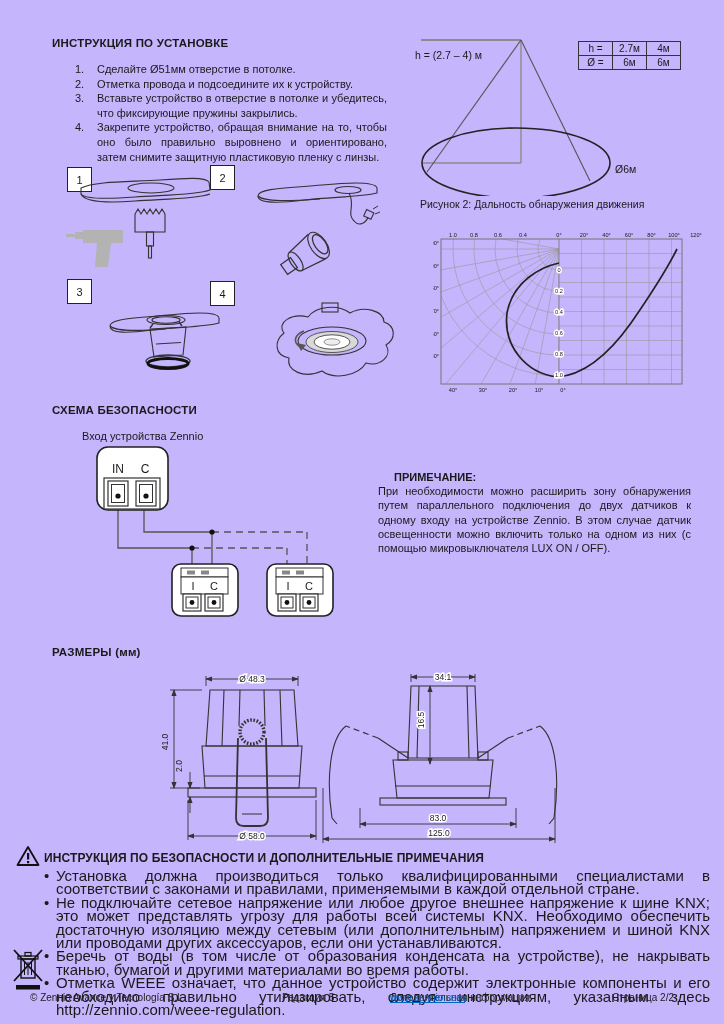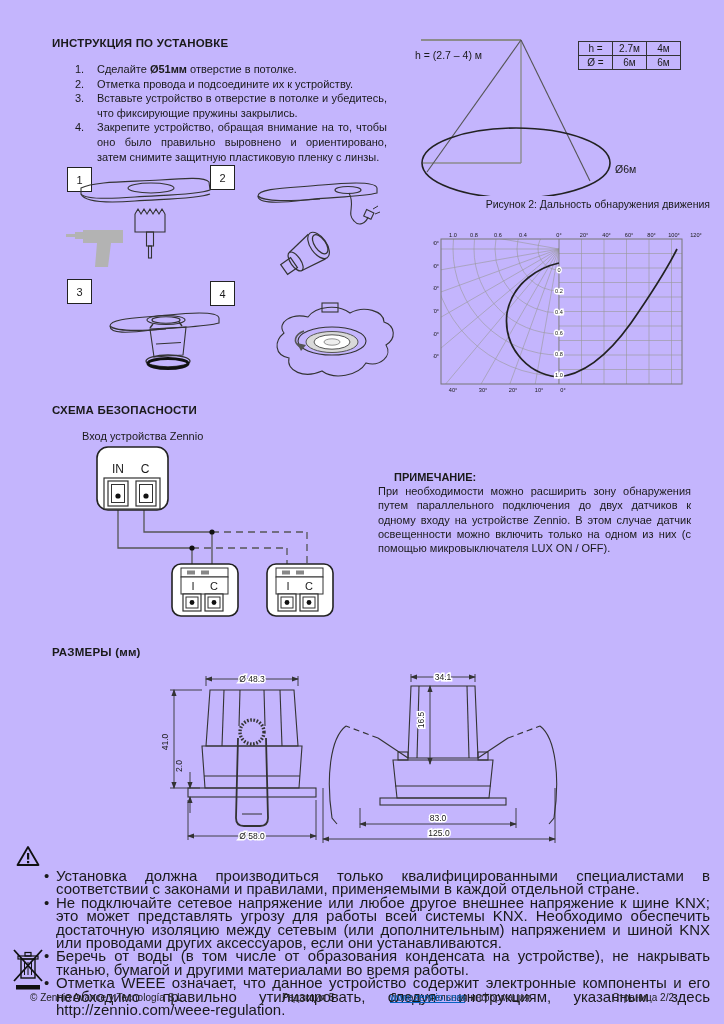--- a/index.html
+++ b/index.html
@@ -1,28 +1,28 @@
 <!DOCTYPE html>
 <html><head>
 <meta charset="utf-8">
 <style>
   * { box-sizing: border-box; margin: 0; padding: 0; }
   html,body { background:#fff; }
   body { font-family:"Liberation Sans", sans-serif; color:#1a1a1a; }
   .page { position:relative; width:724px; height:1024px; background:#c4b5fd; overflow:hidden; margin:0 auto; }
   .abs { position:absolute; }
   .h1 { font-size:11.5px; font-weight:bold; letter-spacing:.2px; }
-  .b { font-weight:bold; }
+  .b { font-weight:normal; }
   .steps { position:absolute; left:75px; top:62px; width:312px; font-size:11px; line-height:14.6px; }
   .step { display:flex; }
   .step .num { width:22px; flex:0 0 22px; }
   .step .txt { flex:1; text-align:justify; }
   .numbox { position:absolute; width:25px; height:25px; border:1.2px solid #222; background:#fff;
             font-size:11px; display:flex; align-items:center; justify-content:center; }
-  .caption { font-size:10.5px; text-align:right; }
+  .caption { font-size:10.5px; text-align:left; }
   .conetable { position:absolute; left:578px; top:41px; border-collapse:collapse; font-size:10px; }
   .conetable td { border:1px solid #333; text-align:center; height:14px; padding:0 4px; min-width:34px; }
   .note { position:absolute; left:378px; top:470px; width:313px; font-size:11px; line-height:14.2px; }
   .note .ntitle { font-weight:bold;padding-left:16px; }
   .note .nbody { text-align:justify; }
   .inlabel { position:absolute; left:82px; top:430px; font-size:11px; }
   .safety-head { position:absolute; left:44px; top:851px; font-size:12px; font-weight:bold; letter-spacing:.1px; }
   .bullets { position:absolute; left:42px; top:869px; width:668px; font-size:15px; line-height:13.4px; }
   .bullet { position:relative; padding-left:14px; text-align:justify; }
   .bullet::before { content:"•"; position:absolute; left:2px; top:0; }
@@ -392,20 +392,21 @@
     <text x="106" y="52" font-size="8.5" text-anchor="middle" transform="rotate(-90 106 52)" class="wb">16.5</text>
     <text x="120" y="153" font-size="8.5" text-anchor="middle" class="wb">83.0</text>
     <text x="121" y="168" font-size="8.5" text-anchor="middle" class="wb">125.0</text>
   </svg>
 
   <svg class="abs" style="left:16px; top:845px;" width="24" height="22" viewBox="0 0 24 22">
     <path d="M12,2 L22.5,20 L1.5,20 Z" fill="none" stroke="#111" stroke-width="1.8" stroke-linejoin="round"></path>
     <rect x="11" y="8" width="2.2" height="6.5" fill="#111"></rect>
     <rect x="11" y="16" width="2.2" height="2.2" fill="#111"></rect>
   </svg>
+  <div class="safety-head">ИНСТРУКЦИЯ ПО БЕЗОПАСНОСТИ И ДОПОЛНИТЕЛЬНЫЕ ПРИМЕЧАНИЯ</div>
 
   <div class="bullets">
     <div class="bullet">Установка должна производиться только квалифицированными специалистами в соответствии с законами и правилами, применяемыми в каждой отдельной стране.</div>
     <div class="bullet">Не подключайте сетевое напряжение или любое другое внешнее напряжение к шине KNX; это может представлять угрозу для работы всей системы KNX. Необходимо обеспечить достаточную изоляцию между сетевым (или дополнительным) напряжением и шиной KNX или проводами других аксессуаров, если они устанавливаются.</div>
     <div class="bullet">Беречь от воды (в том числе от образования конденсата на устройстве), не накрывать тканью, бумагой и другими материалами во время работы.</div>
     <div class="bullet">Отметка WEEE означает, что данное устройство содержит электронные компоненты и его необходимо правильно утилизировать, следуя инструкциям, указанным здесь http://zennio.com/weee-regulation.</div>
   </div>
 
   <svg class="abs" style="left:12px; top:947px;" width="32" height="46" viewBox="0 0 32 46">
     <rect x="9" y="12" width="14" height="19" fill="none" stroke="#111" stroke-width="1.4"></rect>

